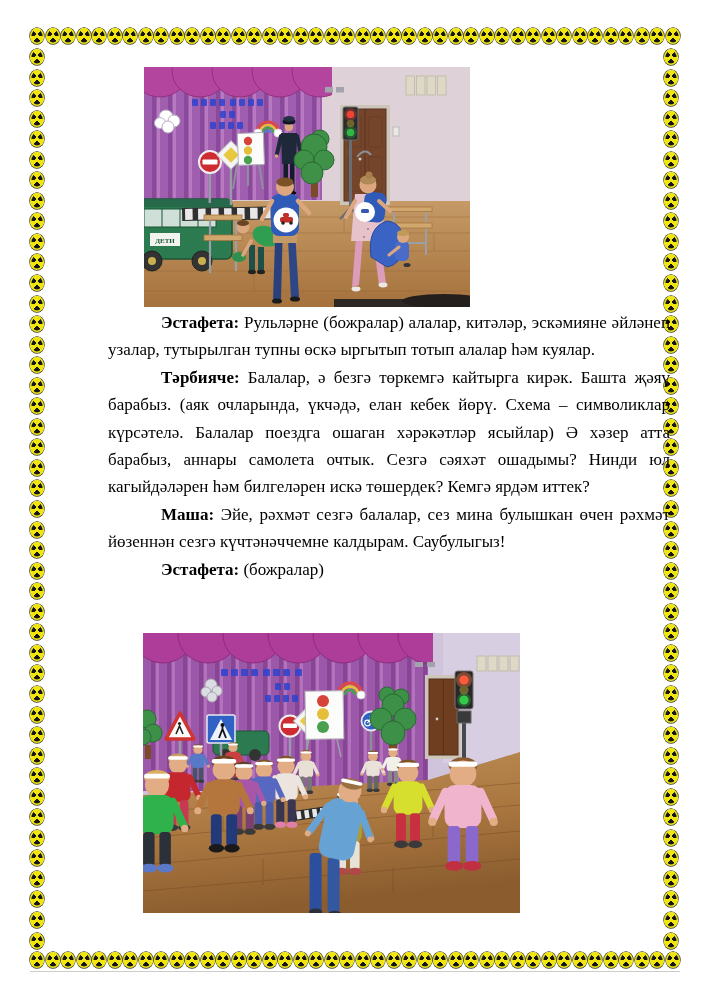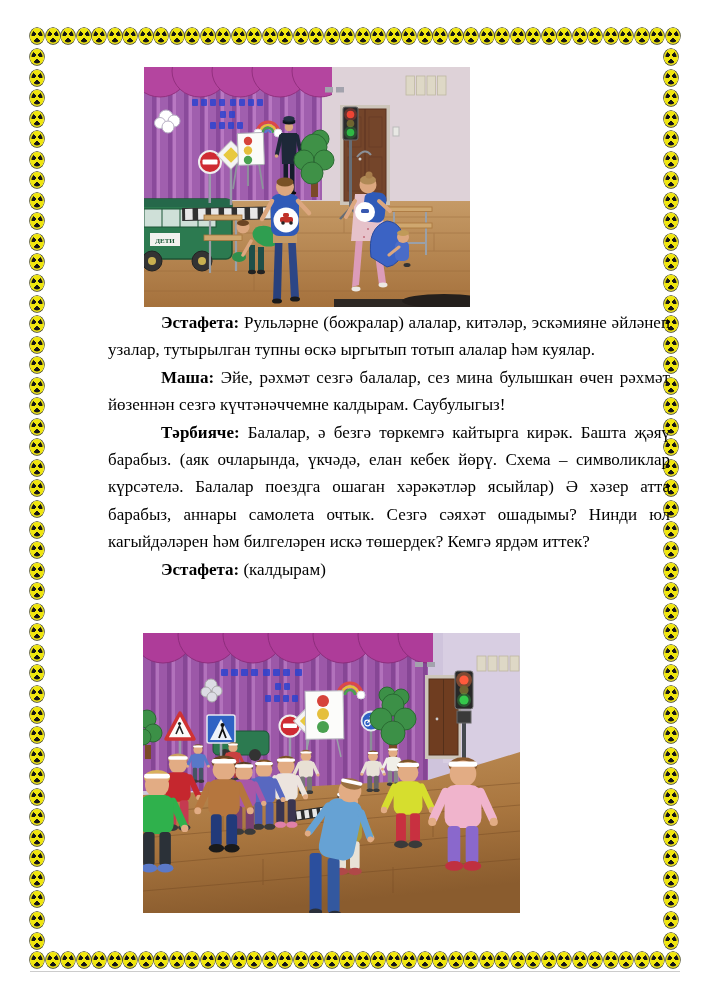--- a/index.html
+++ b/index.html
@@ -468,23 +468,23 @@
     <ellipse cx="12" cy="-34" rx="6" ry="3" fill="#c09a58"></ellipse>
     <ellipse cx="16" cy="-2" rx="3.5" ry="2" fill="#333"></ellipse>
   </g>
 
   <path d="M190 232 H326 V240 H190 Z" fill="#2e2824"></path>
   <ellipse cx="300" cy="234" rx="42" ry="7" fill="#241f1c"></ellipse>
 </svg>
 
 <div class="doc-text">
   <p><b>Эстафета:</b> <span>Рульләрне (божралар) алалар, китәләр, эскәмияне әйләнеп узалар, тутырылган тупны өскә ыргытып тотып алалар һәм куялар.</span></p>
+  <p><b>Тәрбияче:</b> <span>Балалар, ә безгә төркемгә кайтырга кирәк. Башта җәяү барабыз. (аяк очларында, үкчәдә, елан кебек йөрү. Схема – символиклар күрсәтелә. Балалар поездга ошаган хәрәкәтләр ясыйлар) Ә хәзер атта барабыз, аннары самолета очтык. Сезгә сәяхәт ошадымы? Нинди юл кагыйдәләрен һәм билгеләрен искә төшердек? Кемгә ярдәм иттек?</span></p>
   <p><b>Маша:</b> <span>Эйе, рәхмәт сезгә балалар, сез мина булышкан өчен рәхмәт йөзеннән сезгә күчтәнәччемне калдырам. Саубулыгыз!</span></p>
-  <p><b>Тәрбияче:</b> <span>Балалар, ә безгә төркемгә кайтырга кирәк. Башта җәяү барабыз. (аяк очларында, үкчәдә, елан кебек йөрү. Схема – символиклар күрсәтелә. Балалар поездга ошаган хәрәкәтләр ясыйлар) Ә хәзер атта барабыз, аннары самолета очтык. Сезгә сәяхәт ошадымы? Нинди юл кагыйдәләрен һәм билгеләрен искә төшердек? Кемгә ярдәм иттек?</span></p>
-  <p><b>Эстафета:</b> <span>(калдырам)</span></p>
+  <p><b>Эстафета:</b> <span>(божралар)</span></p>
 </div>
 
 <svg class="photo photo2" viewBox="0 0 377 280" xmlns="http://www.w3.org/2000/svg">
   <defs>
     <linearGradient id="wd2" x1="0" y1="0" x2="0.25" y2="1">
       <stop offset="0" stop-color="#c09058"></stop>
         <stop offset="0.55" stop-color="#a9763f"></stop>
         <stop offset="1" stop-color="#8a5c2e"></stop>
     </linearGradient>
     <pattern id="pl2" width="16" height="20" patternUnits="userSpaceOnUse">

